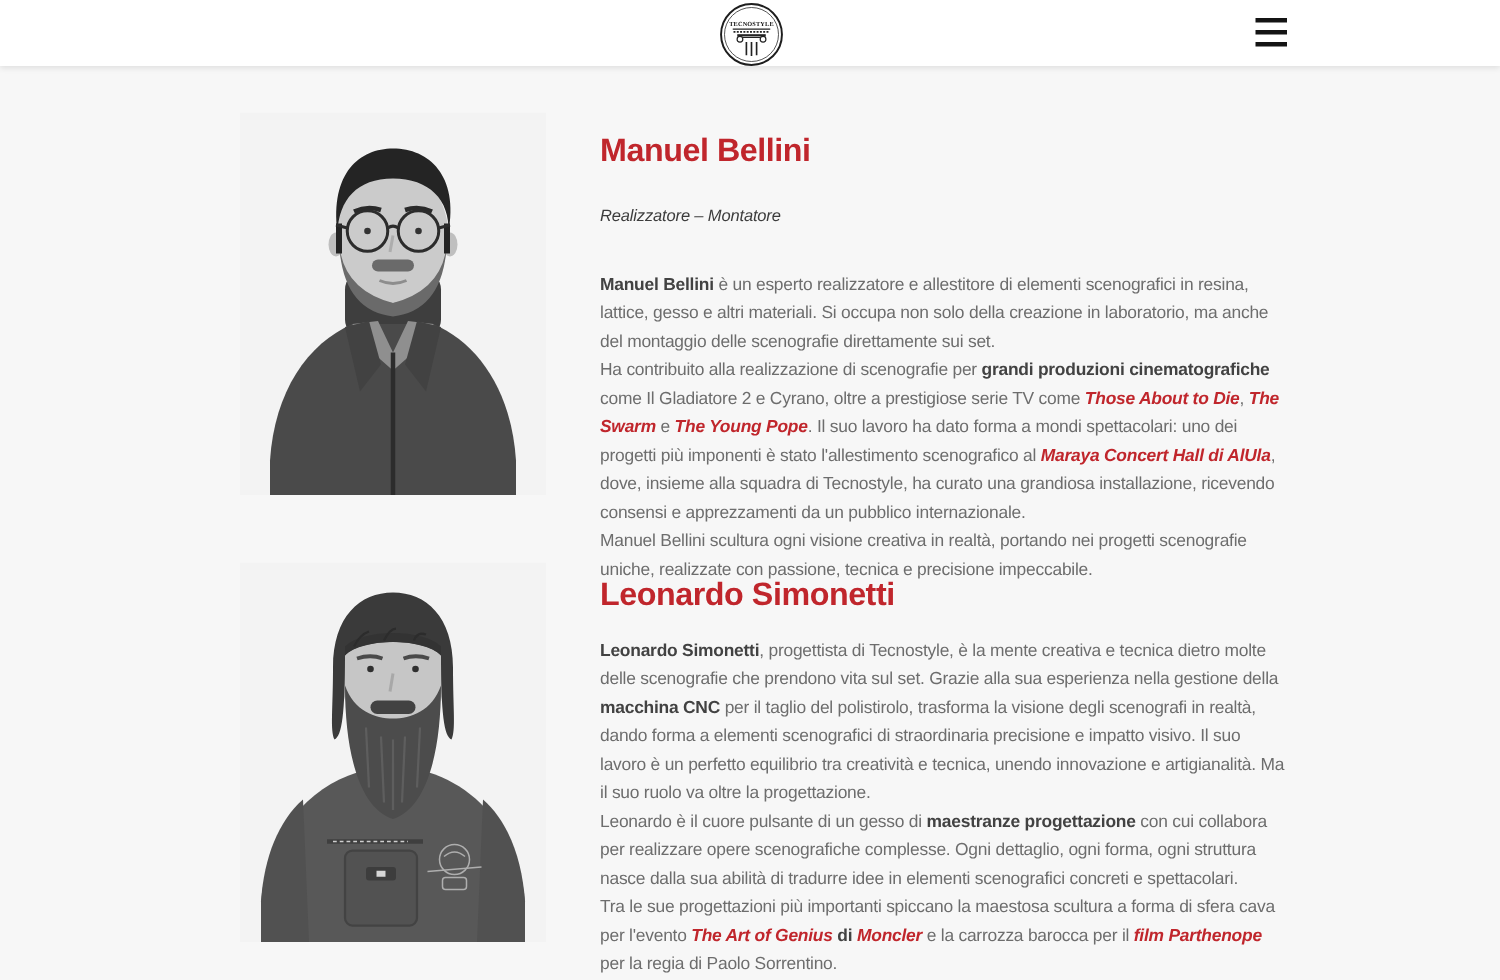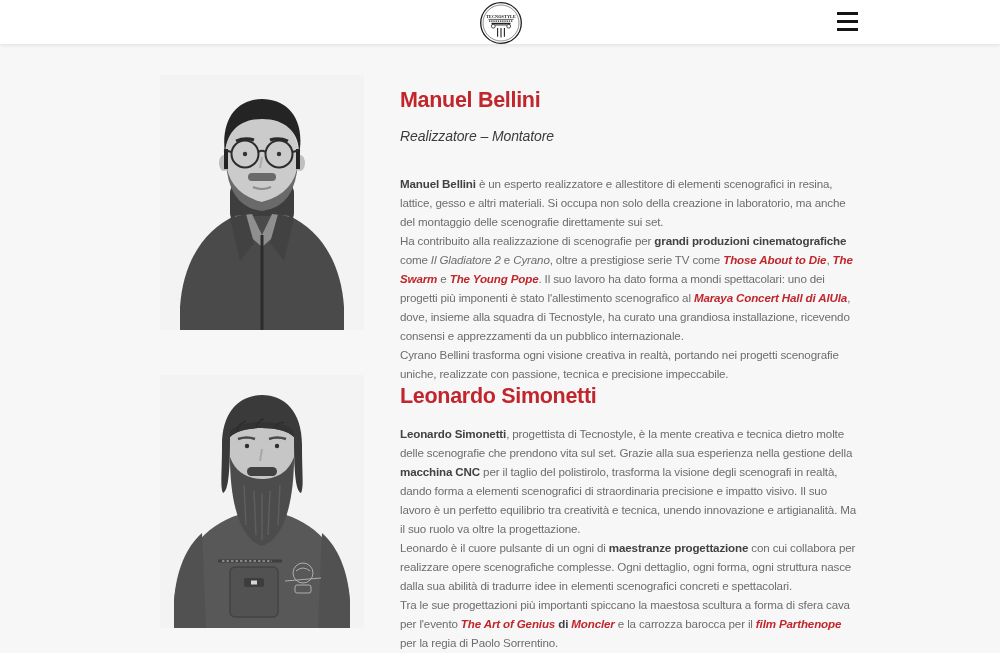--- a/index.html
+++ b/index.html
@@ -25,30 +25,30 @@
   #section-leonardo { top:368px; }
   .photo { position:absolute; left:160px; display:block; }
   #section-manuel .photo   { top:3px; }
   #section-leonardo .photo { top:7px; }
   .text-col { position:absolute; left:400px; top:16px; width:457px; }
   .person-name {
     margin:0; font-size:21.5px; line-height:24px; font-weight:bold;
     color:#c0262c; letter-spacing:-0.3px;
   }
   .person-role {
-    margin-top:16px; font-size:14px; font-style:italic;
+    margin-top:26px; font-size:11px; font-style:italic;
     color:#3c3c3c; letter-spacing:-0.1px;
   }
   .bio { font-size:11.6px; line-height:19px; color:#6d6d6d; letter-spacing:-0.15px; }
   #section-manuel .bio   { margin-top:30px; }
   #section-leonardo .bio { margin-top:16px; }
   .bio p { margin:0; }
   .seg-n { }
   .seg-b { font-weight:bold; color:#424242; }
-  .seg-i { font-style:italic; }
+  .seg-i { }
   .seg-r { font-weight:bold; font-style:italic; color:#c0262c;text-align:right; }
 </style>
 </head>
 <body>
 
 <div class="header">
   <div class="logo" aria-label="TECNOSTYLE">
     <svg width="44" height="44" viewBox="0 0 44 44">
       <circle cx="22" cy="22" r="20.3" fill="#ffffff" stroke="#1e1e1e" stroke-width="1.3"></circle>
       <circle cx="22" cy="22" r="18" fill="none" stroke="#1e1e1e" stroke-width="0.5"></circle>
@@ -110,21 +110,21 @@
     <path d="M132.5,77 L140,75" stroke="#2c2c2c" stroke-width="2" fill="none"></path>
 
     <path d="M102,82 L100,93" stroke="#adadad" stroke-width="2" fill="none"></path>
   </svg>
   <div class="text-col">
     <h2 class="person-name">Manuel Bellini</h2>
     <div class="person-role">Realizzatore – Montatore</div>
     <div class="bio">
       <p><span class="seg-b">Manuel Bellini</span><span class="seg-n"> è un esperto realizzatore e allestitore di elementi scenografici in resina, lattice, gesso e altri materiali. Si occupa non solo della creazione in laboratorio, ma anche del montaggio delle scenografie direttamente sui set.</span></p>
       <p><span class="seg-n">Ha contribuito alla realizzazione di scenografie per </span><span class="seg-b">grandi produzioni cinematografiche</span><span class="seg-n"> come </span><span class="seg-i">Il Gladiatore 2</span><span class="seg-n"> e </span><span class="seg-i">Cyrano</span><span class="seg-n">, oltre a prestigiose serie TV come </span><span class="seg-r">Those About to Die</span><span class="seg-n">, </span><span class="seg-r">The Swarm</span><span class="seg-n"> e </span><span class="seg-r">The Young Pope</span><span class="seg-n">. Il suo lavoro ha dato forma a mondi spettacolari: uno dei progetti più imponenti è stato l'allestimento scenografico al </span><span class="seg-r">Maraya Concert Hall di AlUla</span><span class="seg-n">, dove, insieme alla squadra di Tecnostyle, ha curato una grandiosa installazione, ricevendo consensi e apprezzamenti da un pubblico internazionale.</span></p>
-      <p><span class="seg-n">Cyrano Bellini trasforma ogni visione creativa in realtà, portando nei progetti scenografie uniche, realizzate con passione, tecnica e precisione impeccabile.</span></p>
+      <p><span class="seg-n">Manuel Bellini scultura ogni visione creativa in realtà, portando nei progetti scenografie uniche, realizzate con passione, tecnica e precisione impeccabile.</span></p>
     </div>
   </div>
 </div>
 
 <div class="section" id="section-leonardo">
   <svg class="photo" width="204" height="253" viewBox="0 0 204 253" role="img" aria-label="black-and-white portrait of a man with long hair and a long full beard wearing a dark work sweatshirt with a chest pocket">
     <rect width="204" height="253" fill="#f3f3f3"></rect>
 
     <rect x="90" y="104" width="24" height="34" fill="#bdbdbd"></rect>
 
@@ -161,17 +161,17 @@
     <rect x="87" y="92" width="30" height="9" rx="4.5" fill="#424242"></rect>
 
     <path d="M63,118 C60,112 62,98 62,70 C62,36 80,20 102,20 C124,20 142,36 142,70 C142,98 144,112 141,118 C136,116 134,100 134,62 C122,50 82,50 70,62 C70,100 68,116 63,118 Z" fill="#3a3a3a"></path>
     <path d="M70,62 C80,50 124,50 134,62 L134,56 C122,44 82,44 70,56 Z" fill="#333333"></path>
     <path d="M76,56 Q80,48 86,46 M96,52 Q100,44 104,44 M116,52 Q118,46 124,48" stroke="#2c2c2c" stroke-width="1.5" fill="none"></path>
   </svg>
   <div class="text-col">
     <h2 class="person-name">Leonardo Simonetti</h2>
     <div class="bio">
       <p><span class="seg-b">Leonardo Simonetti</span><span class="seg-n">, progettista di Tecnostyle, è la mente creativa e tecnica dietro molte delle scenografie che prendono vita sul set. Grazie alla sua esperienza nella gestione della </span><span class="seg-b">macchina CNC</span><span class="seg-n"> per il taglio del polistirolo, trasforma la visione degli scenografi in realtà, dando forma a elementi scenografici di straordinaria precisione e impatto visivo. Il suo lavoro è un perfetto equilibrio tra creatività e tecnica, unendo innovazione e artigianalità. Ma il suo ruolo va oltre la progettazione.</span></p>
-      <p><span class="seg-n">Leonardo è il cuore pulsante di un ogni di </span><span class="seg-b">maestranze progettazione</span><span class="seg-n"> con cui collabora per realizzare opere scenografiche complesse. Ogni dettaglio, ogni forma, ogni struttura nasce dalla sua abilità di tradurre idee in elementi scenografici concreti e spettacolari.</span></p>
+      <p><span class="seg-n">Leonardo è il cuore pulsante di un gesso di </span><span class="seg-b">maestranze progettazione</span><span class="seg-n"> con cui collabora per realizzare opere scenografiche complesse. Ogni dettaglio, ogni forma, ogni struttura nasce dalla sua abilità di tradurre idee in elementi scenografici concreti e spettacolari.</span></p>
       <p><span class="seg-n">Tra le sue progettazioni più importanti spiccano la maestosa scultura a forma di sfera cava per l'evento </span><span class="seg-r">The Art of Genius</span><span class="seg-b"> di </span><span class="seg-r">Moncler</span><span class="seg-n"> e la carrozza barocca per il </span><span class="seg-r">film Parthenope</span><span class="seg-n"> per la regia di Paolo Sorrentino.</span></p>
     </div>
   </div>
 </div>
 
 </body></html>

